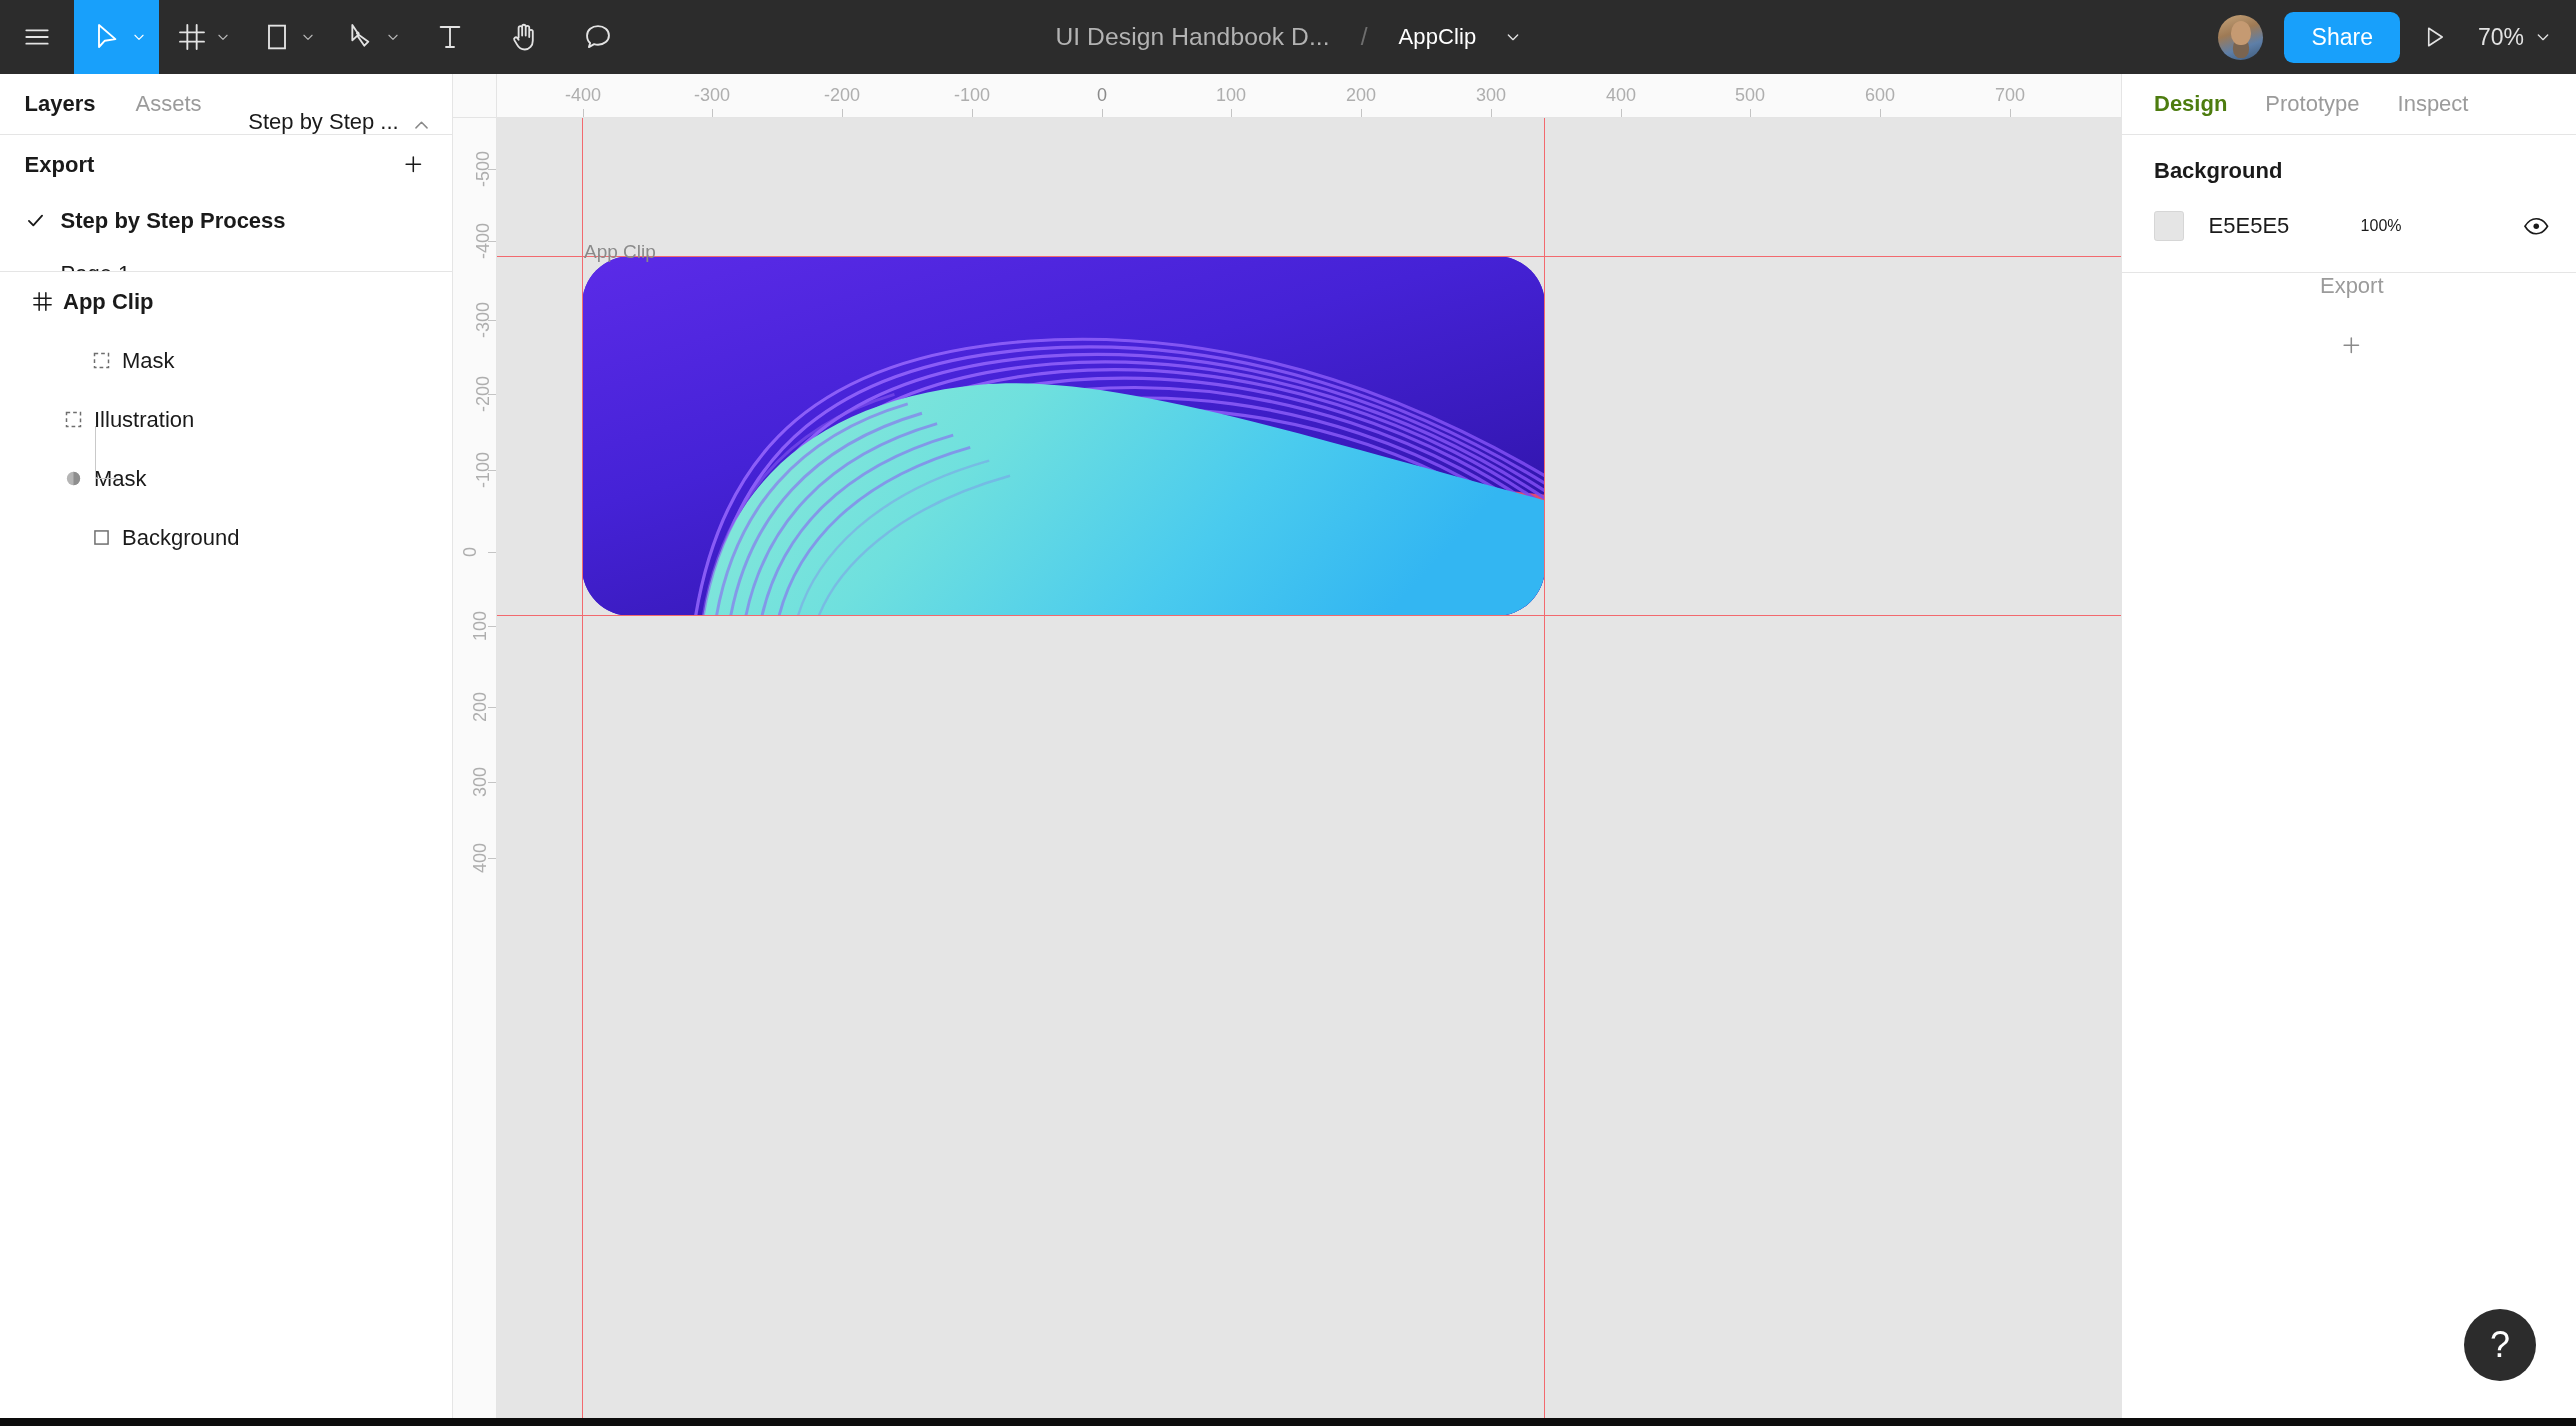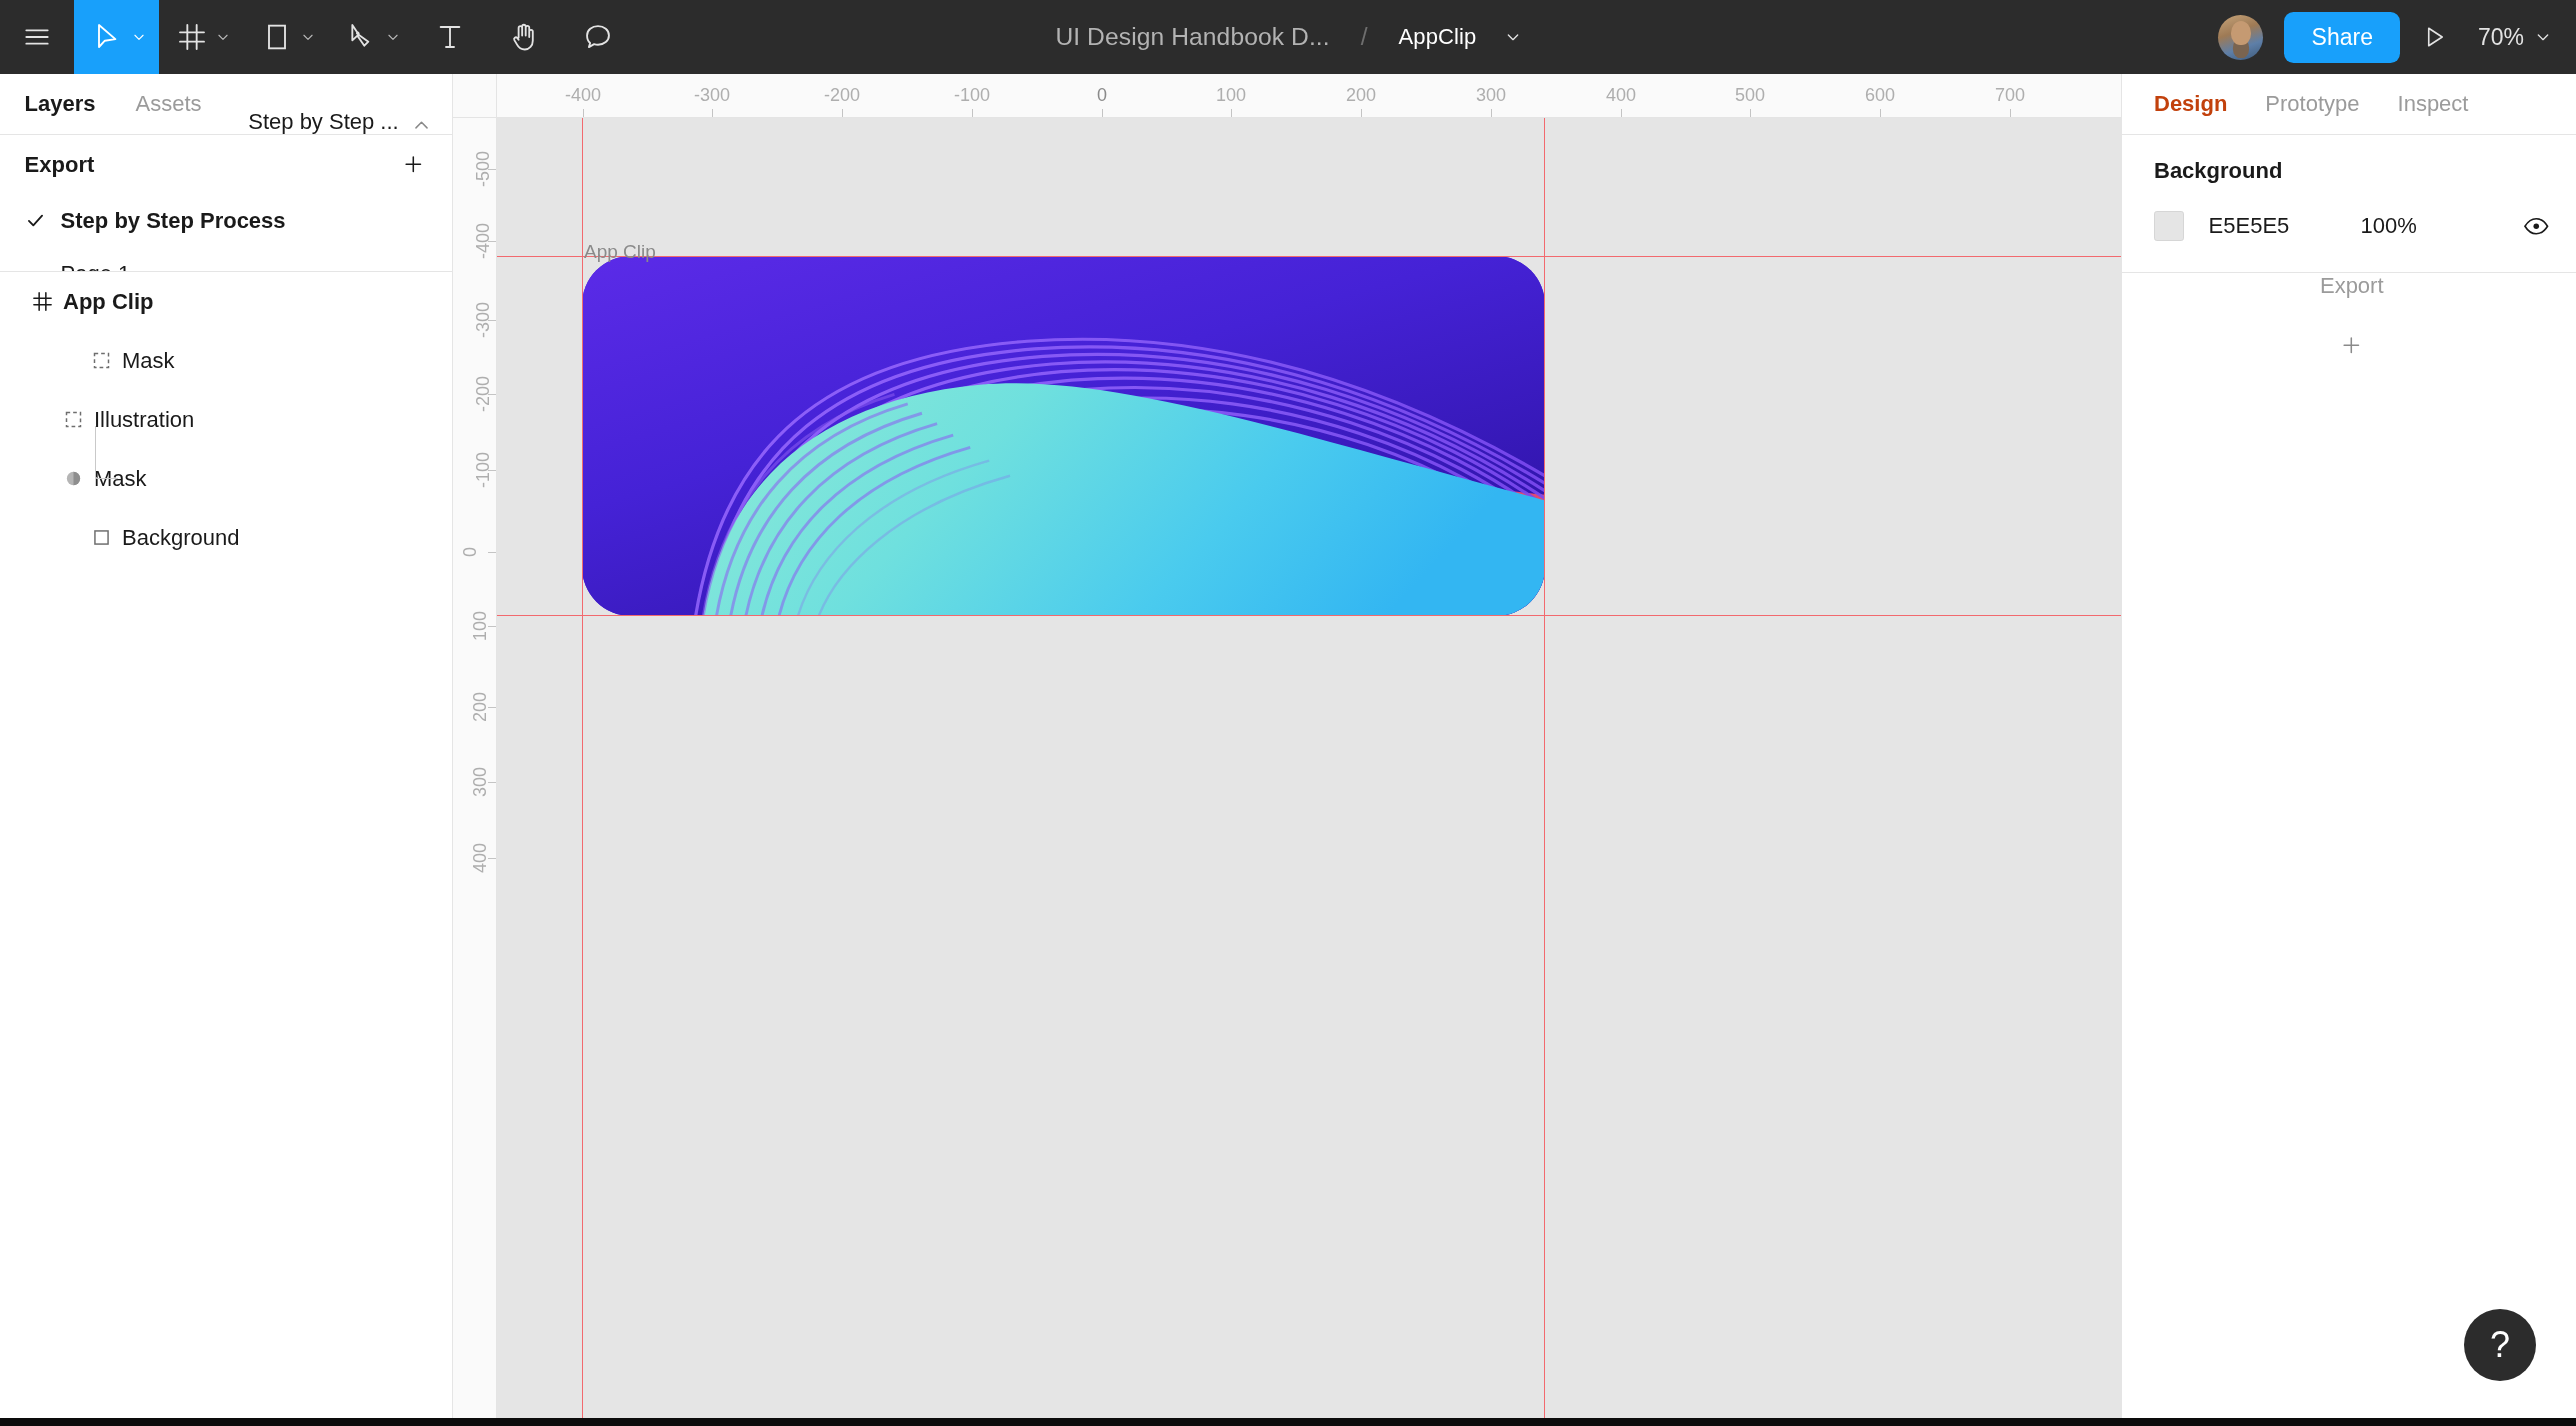--- a/index.html
+++ b/index.html
@@ -144,30 +144,30 @@
     position: absolute; top: 74px; right: 0;
     width: 455px; height: 1352px;
     background: #FFFFFF; border-left: 0.9px solid #E5E5E5;
     z-index: 20;
   }
   .rp-tabs {
     height: 61px; display: flex; align-items: center;
     padding: 0 32px; gap: 38px; border-bottom: 0.9px solid #E5E5E5;
   }
   .rp-tab { font-size: 22px; cursor: pointer; color: #9B9B9B; }
-  .rp-tab.on { color: #c2410c; font-weight: 700; }
+  .rp-tab.on { color: #4d7c0f; font-weight: 700; }
   .rp-sec { border-bottom: 0.9px solid #E5E5E5; padding: 23px 0 24.6px; }
   .rp-sec h4 { font-size: 22px; font-weight: 700; color: #1A1A1A; padding: 0 32px; margin-bottom: 21px; }
   .fill-row { display: flex; align-items: center; padding: 0 26.5px 0 32px; height: 42px; }
   .swatch {
     width: 30px; height: 30px; border-radius: 2.8px;
     border: 0.9px solid #D6D6D6; cursor: pointer; flex: 0 0 auto;
   }
   .hexval { font-size: 22px; color: #1A1A1A; margin-left: 24.6px; width: 152px; cursor: text; }
-  .opval  { font-size: 22px; color: #1A1A1A; cursor: text; }
+  .opval  { font-size: 16px; color: #1A1A1A; cursor: text; }
   .eye-btn { margin-left: auto; cursor: pointer; display: flex; }
   .export-sec {
     height: 91px; display: flex; align-items: center;
     justify-content: space-between; padding: 0 26.5px 0 32px; flex-direction: column;
   }
   .export-sec h4 { font-size: 22px; color: #9B9B9B; font-weight: 400; }
 
   
   .canvas-wrap {
     position: absolute; top: 74px; left: 453px;

